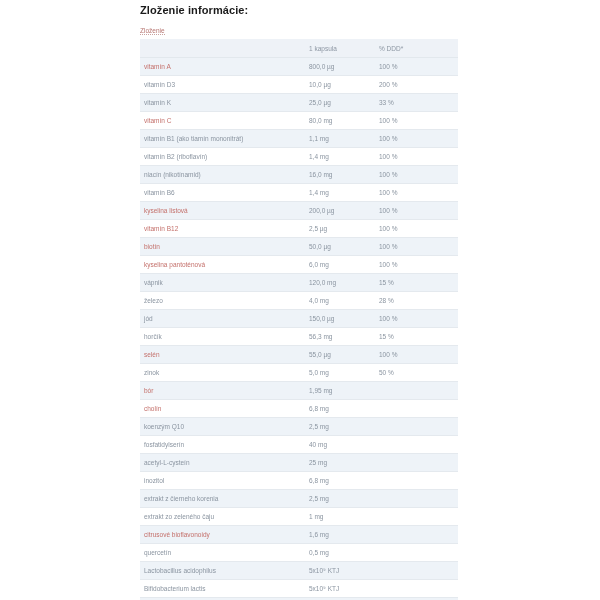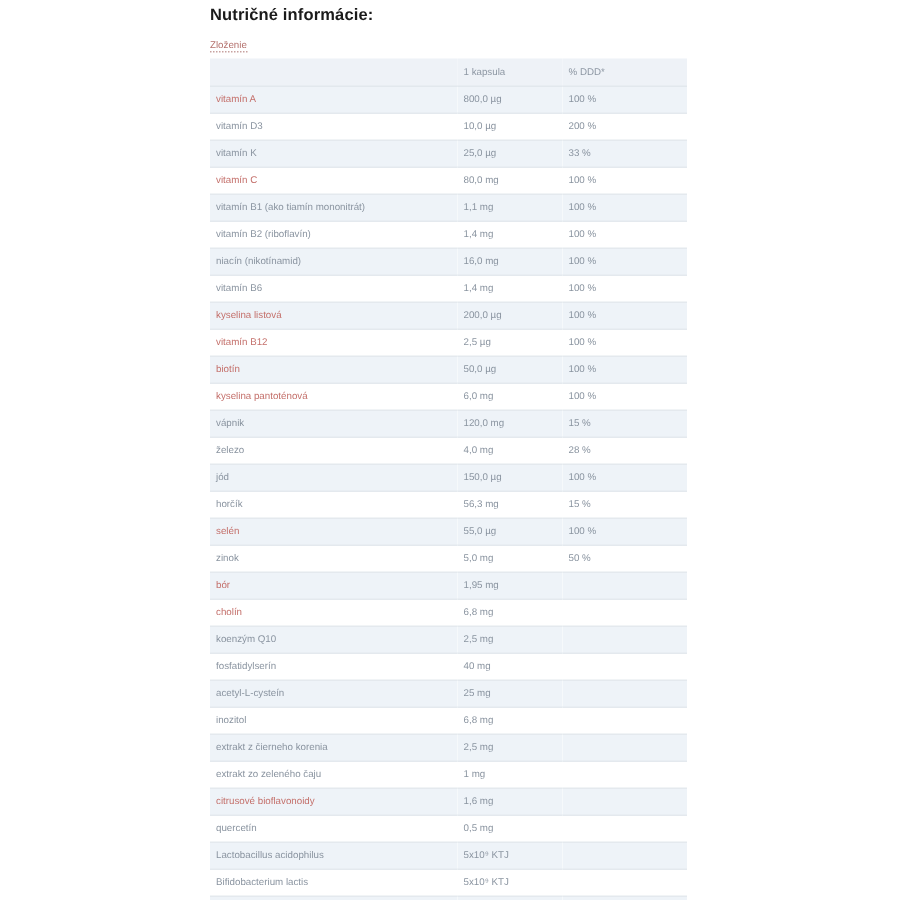--- a/index.html
+++ b/index.html
@@ -45,21 +45,21 @@
   table.nutri td.lbl { color: #8a94a0; }
   table.nutri td.lbl.hl { color: #c4706b; cursor: pointer; }
   table.nutri td.amt, table.nutri td.pct { color: #8a94a0; }
 </style>
 </head>
 <body>
 
 <div class="page">
   <div class="content">
 
-    <h1 class="title">Nutričné informácie:</h1>
+    <h1 class="title">Zloženie informácie:</h1>
 
     <a class="sublink">Zloženie</a>
 
     <table class="nutri">
       <colgroup>
         <col class="c-label">
           <col class="c-amount">
           <col class="c-pct">
       </colgroup>
       <thead>

